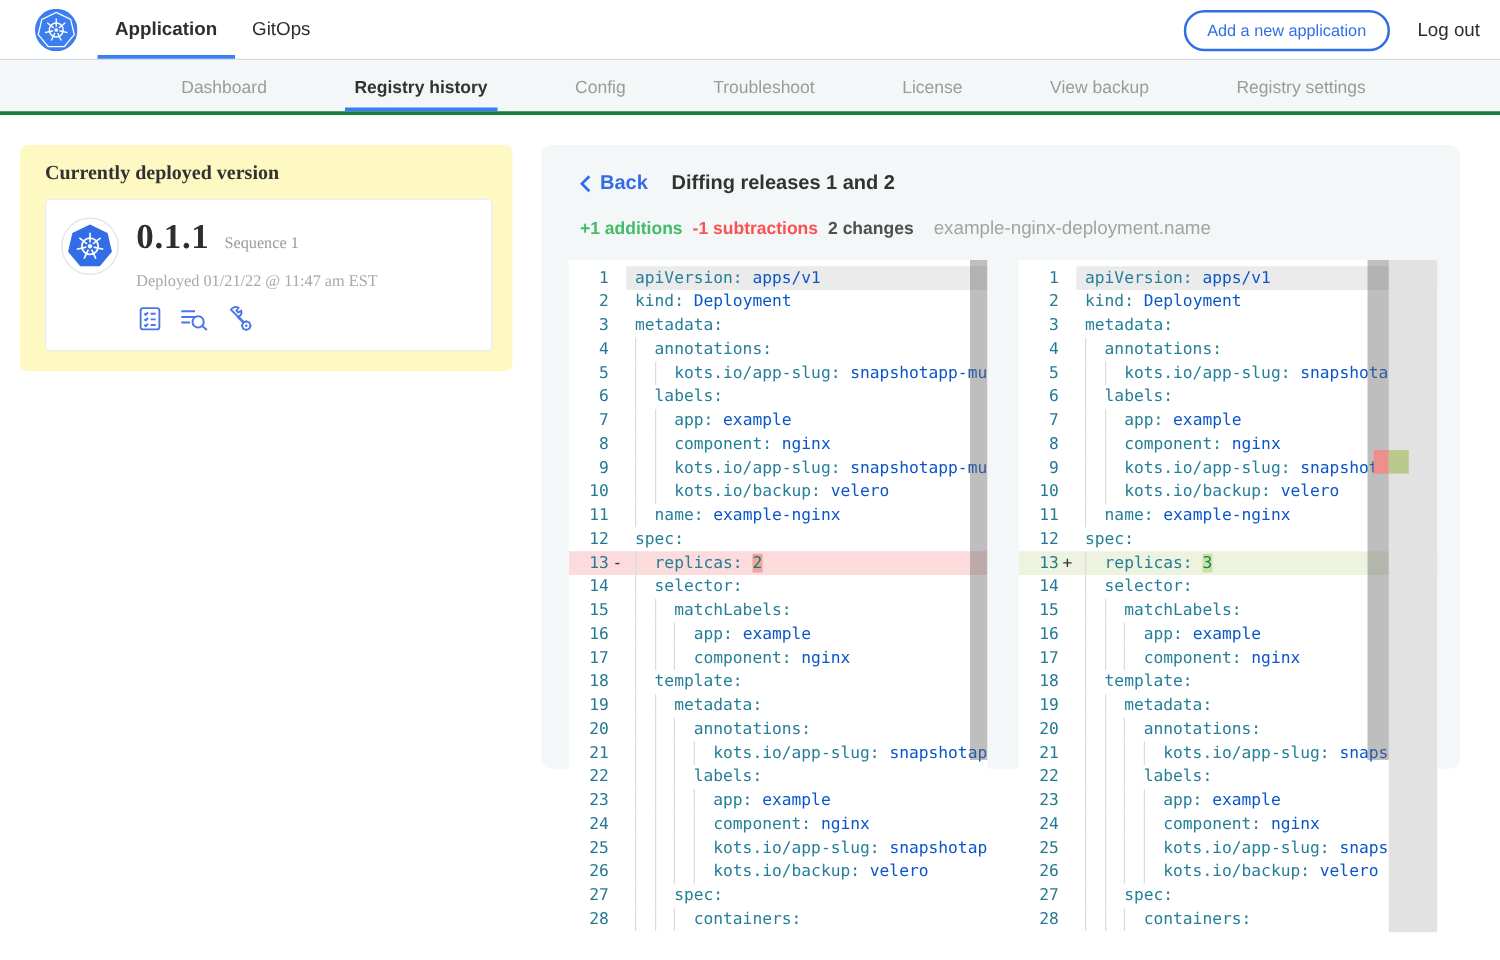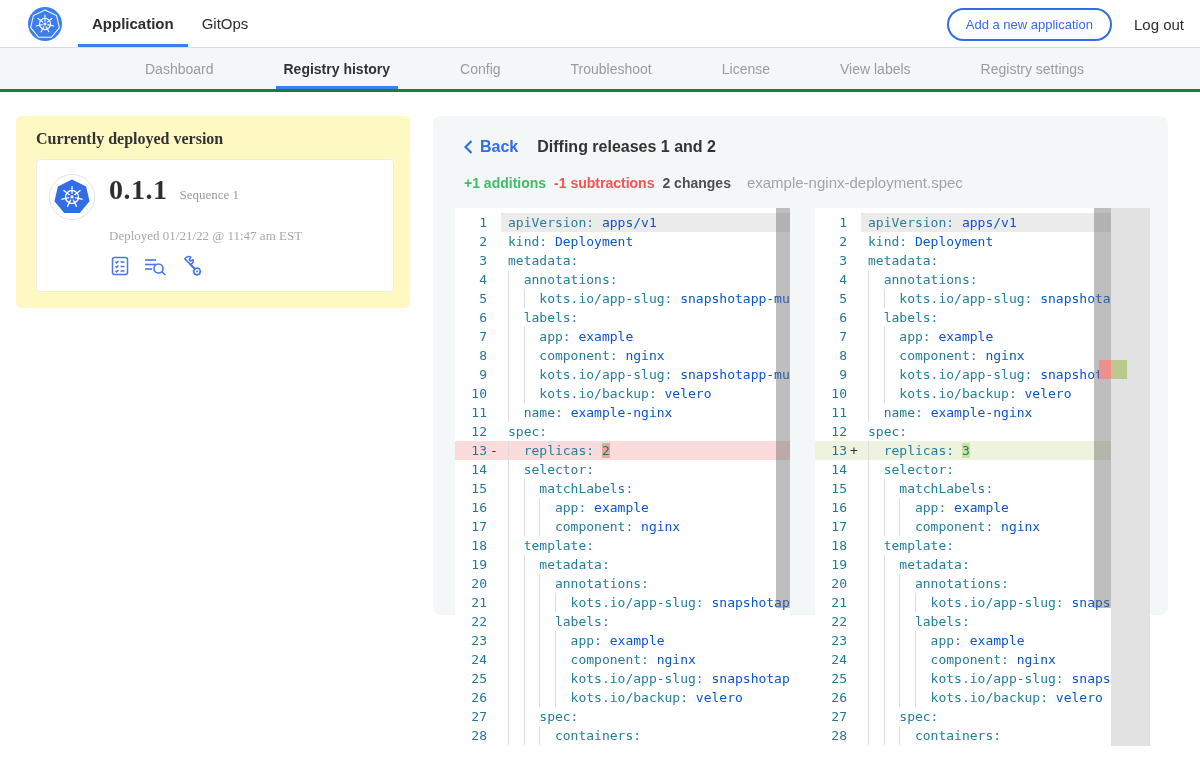--- a/index.html
+++ b/index.html
@@ -25,21 +25,21 @@
 
   
   .left-card { position:absolute; left:16px; top:116px; width:394px; background:#fef9c3; border-radius:6px; padding:14px 16px 16px 20px;font-family:Liberation Serif, serif; }
   .left-card-title { font-size:16px; font-weight:bold; color:#323232; }
   .version-card { margin-top:11px; background:#fff; border:1px solid #e9edef; border-radius:4px; padding:14px 14px 14px 12px; display:flex; }
   .appicon-wrap { width:46px; height:46px; border-radius:50%; border:1px solid #dde3e8; background:#fff; display:flex; align-items:center; justify-content:center; flex:0 0 46px; }
   .version-info { margin-left:14px; }
   .version-row { display:flex; align-items:baseline; }
   .version-number { font-size:28px; font-weight:bold; color:#2e2e2e; letter-spacing:.5px; }
   .sequence { font-size:13px; color:#9b9b9b; margin-left:12px; }
-  .deployed-at { font-size:13px; color:#a9a9a9; margin-top:22px; }
+  .deployed-at { font-size:13px; color:#a9a9a9; margin-top:11px; }
   .action-icons { display:flex; align-items:center; gap:12px; margin-top:11px; }
   .action-icons svg { cursor:pointer; display:block; }
 
   
   .diff-card { position:absolute; left:433px; top:116px; width:735px; height:499px; background:#f4f7f8; border-radius:8px; }
   .diff-head { position:absolute; left:31px; top:22px; display:flex; align-items:center; gap:19px; }
   .back-link { display:flex; align-items:center; gap:7px; color:#326de6; font-size:16px; font-weight:bold; cursor:pointer; }
   .diff-title { font-size:16px; font-weight:bold; color:#323232; }
   .diff-stats { position:absolute; left:31px; top:58px; display:flex; align-items:baseline; gap:8px; font-size:14px; }
   .stat-add { color:#44bb66; font-weight:bold; }
@@ -120,21 +120,21 @@
     <div class="subnav-item">
         <span>Config</span>
       </div>
     <div class="subnav-item">
         <span>Troubleshoot</span>
       </div>
     <div class="subnav-item">
         <span>License</span>
       </div>
     <div class="subnav-item">
-        <span>View labels</span>
+        <span>View backup</span>
       </div>
     <div class="subnav-item">
         <span>Registry settings</span>
       </div>
   </div>
 
   <div class="left-card">
     <div class="left-card-title">Currently deployed version</div>
     <div class="version-card">
       <div class="appicon-wrap">
@@ -204,21 +204,21 @@
             <polyline points="7.5,1 1.5,7 7.5,13" fill="none" stroke="#326de6" stroke-width="2.2"></polyline>
           </svg>
         <span>Back</span>
       </span>
       <span class="diff-title">Diffing releases 1 and 2</span>
     </div>
     <div class="diff-stats">
       <span class="stat-add">+1 additions</span>
       <span class="stat-sub">-1 subtractions</span>
       <span class="stat-chg">2 changes</span>
-      <span class="stat-file">example-nginx-deployment.spec</span>
+      <span class="stat-file">example-nginx-deployment.name</span>
     </div>
 
     <div class="editor orig">
       <div class="lines">
           <div class="row first">
             <span class="ln">1</span>
             <span class="sg"></span>
             <span class="code"><span class="k">apiVersion:</span> <span class="v">apps/v1</span></span>
           </div>
           <div class="row">

